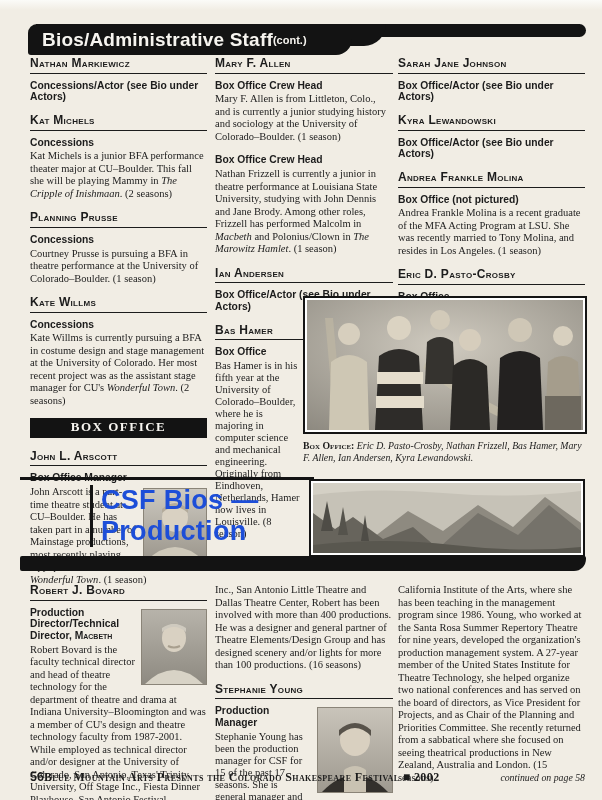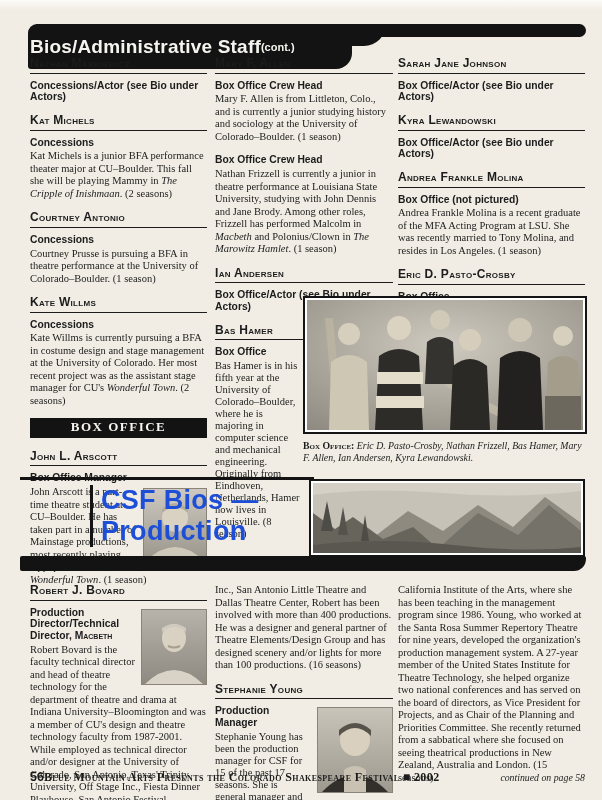--- a/index.html
+++ b/index.html
@@ -6,23 +6,23 @@
   body{width:602px;height:800px;background:#f1ede4;position:relative;overflow:hidden;
        font-family:"Liberation Serif",serif;color:#1c1c1c;}
   .top-edge{position:absolute;left:0;top:0;width:602px;height:10px;
             background:linear-gradient(#fbfbf8,#f1ede4);}
   
   .admin-header{position:absolute;left:28px;top:24px;width:558px;height:32px;}
   .bar-thin{position:absolute;left:8px;top:0;width:550px;height:13px;background:#131313;
             border-radius:0 7px 7px 0;}
   .bar-step{position:absolute;left:300px;top:0;width:58px;height:22px;background:#131313;
             border-radius:0 0 22px 0;}
-  .bar-thick{position:absolute;left:0;top:0;width:324px;height:45px;background:#131313;
+  .bar-thick{position:absolute;left:0;top:0;width:324px;height:31px;background:#131313;
              border-radius:9px 4px 16px 3px;display:flex;align-items:center;
-             padding-left:2px;box-sizing:border-box;}
+             padding-left:14px;box-sizing:border-box;}
   .hdr-title{color:#f6f4ef;font-family:"Liberation Sans",sans-serif;font-weight:700;
              font-size:19px;letter-spacing:.2px;white-space:nowrap;}
   .hdr-suffix{color:#f6f4ef;font-family:"Liberation Sans",sans-serif;font-weight:700;
               font-size:11px;white-space:nowrap;}
   
   .col{position:absolute;font-size:10.5px;line-height:12.5px;}
   #col1{left:30px;top:57px;width:177px;}
   #col2{left:215px;top:57px;width:178px;}
   #col3{left:398px;top:57px;width:187px;}
   #pcol1{left:30px;top:584px;width:177px;}
@@ -84,21 +84,21 @@
     <div class="entry">
       <div class="entry-name">Nathan Markiewicz</div>
       <div class="entry-role">Concessions/Actor (see Bio under Actors)</div>
     </div>
     <div class="entry">
       <div class="entry-name">Kat Michels</div>
       <div class="entry-role">Concessions</div>
       <div class="entry-bio"><span><span>Kat Michels is a junior BFA performance theater major at CU–Boulder. This fall she will be playing Mammy in </span><span style="font-style: italic;">The Cripple of Inishmaan</span><span>. (2 seasons)</span></span></div>
     </div>
     <div class="entry">
-      <div class="entry-name">Courtney Antonio</div>
+      <div class="entry-name">Planning Prusse</div>
       <div class="entry-role">Concessions</div>
       <div class="entry-bio"><span><span>Courtney Prusse is pursuing a BFA in theatre performance at the University of Colorado–Boulder. (1 season)</span></span></div>
     </div>
     <div class="entry">
       <div class="entry-name">Kate Willms</div>
       <div class="entry-role">Concessions</div>
       <div class="entry-bio"><span><span>Kate Willms is currently pursuing a BFA in costume design and stage management at the University of Colorado. Her most recent project was as the assistant stage manager for CU's </span><span style="font-style: italic;">Wonderful Town</span><span>. (2 seasons)</span></span></div>
     </div>
     <div class="banner">BOX OFFICE</div>
     <div class="entry">

